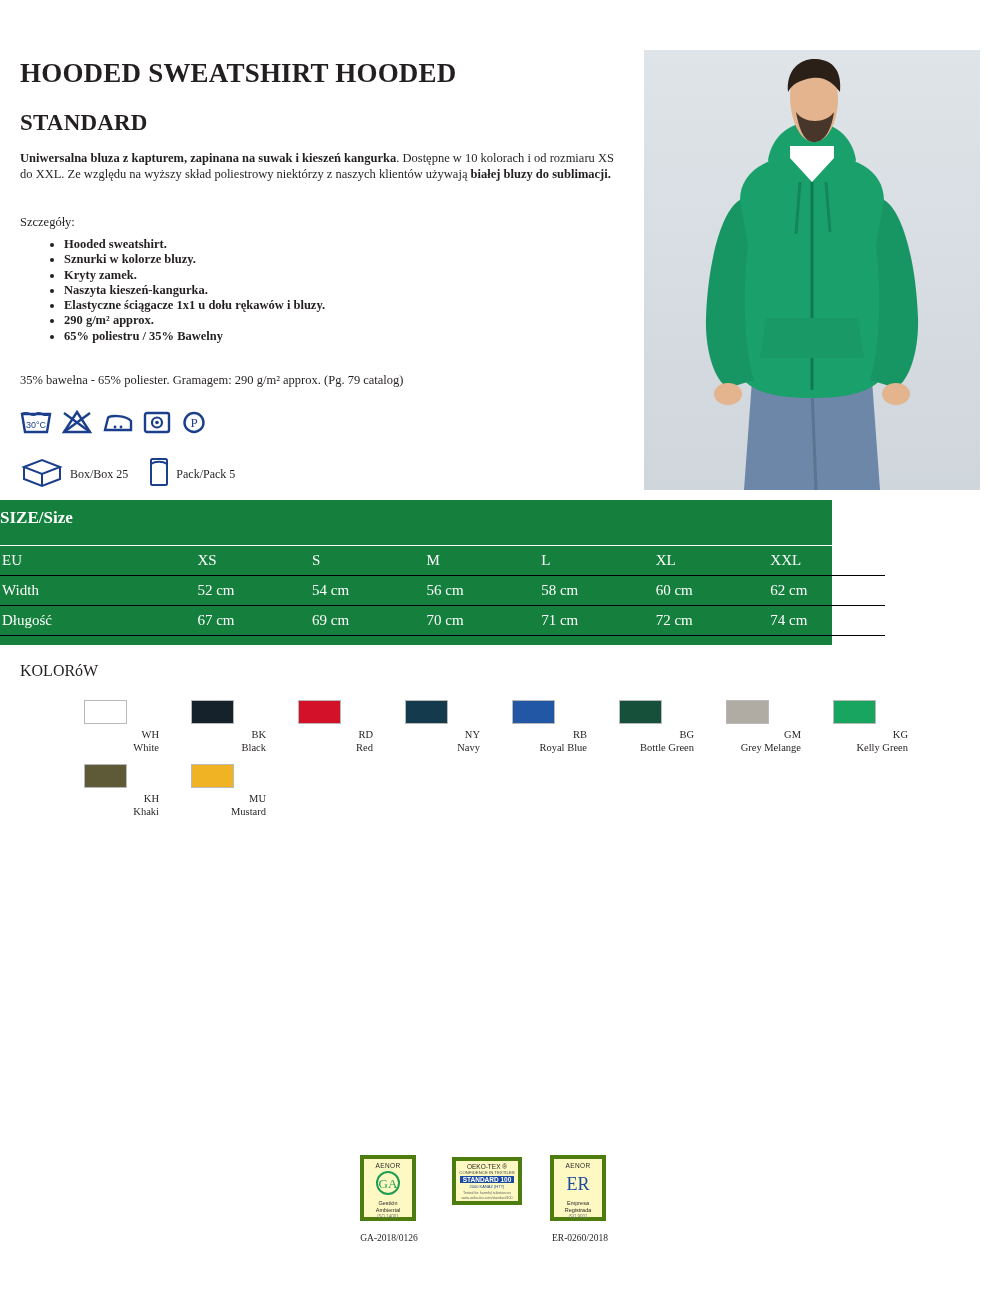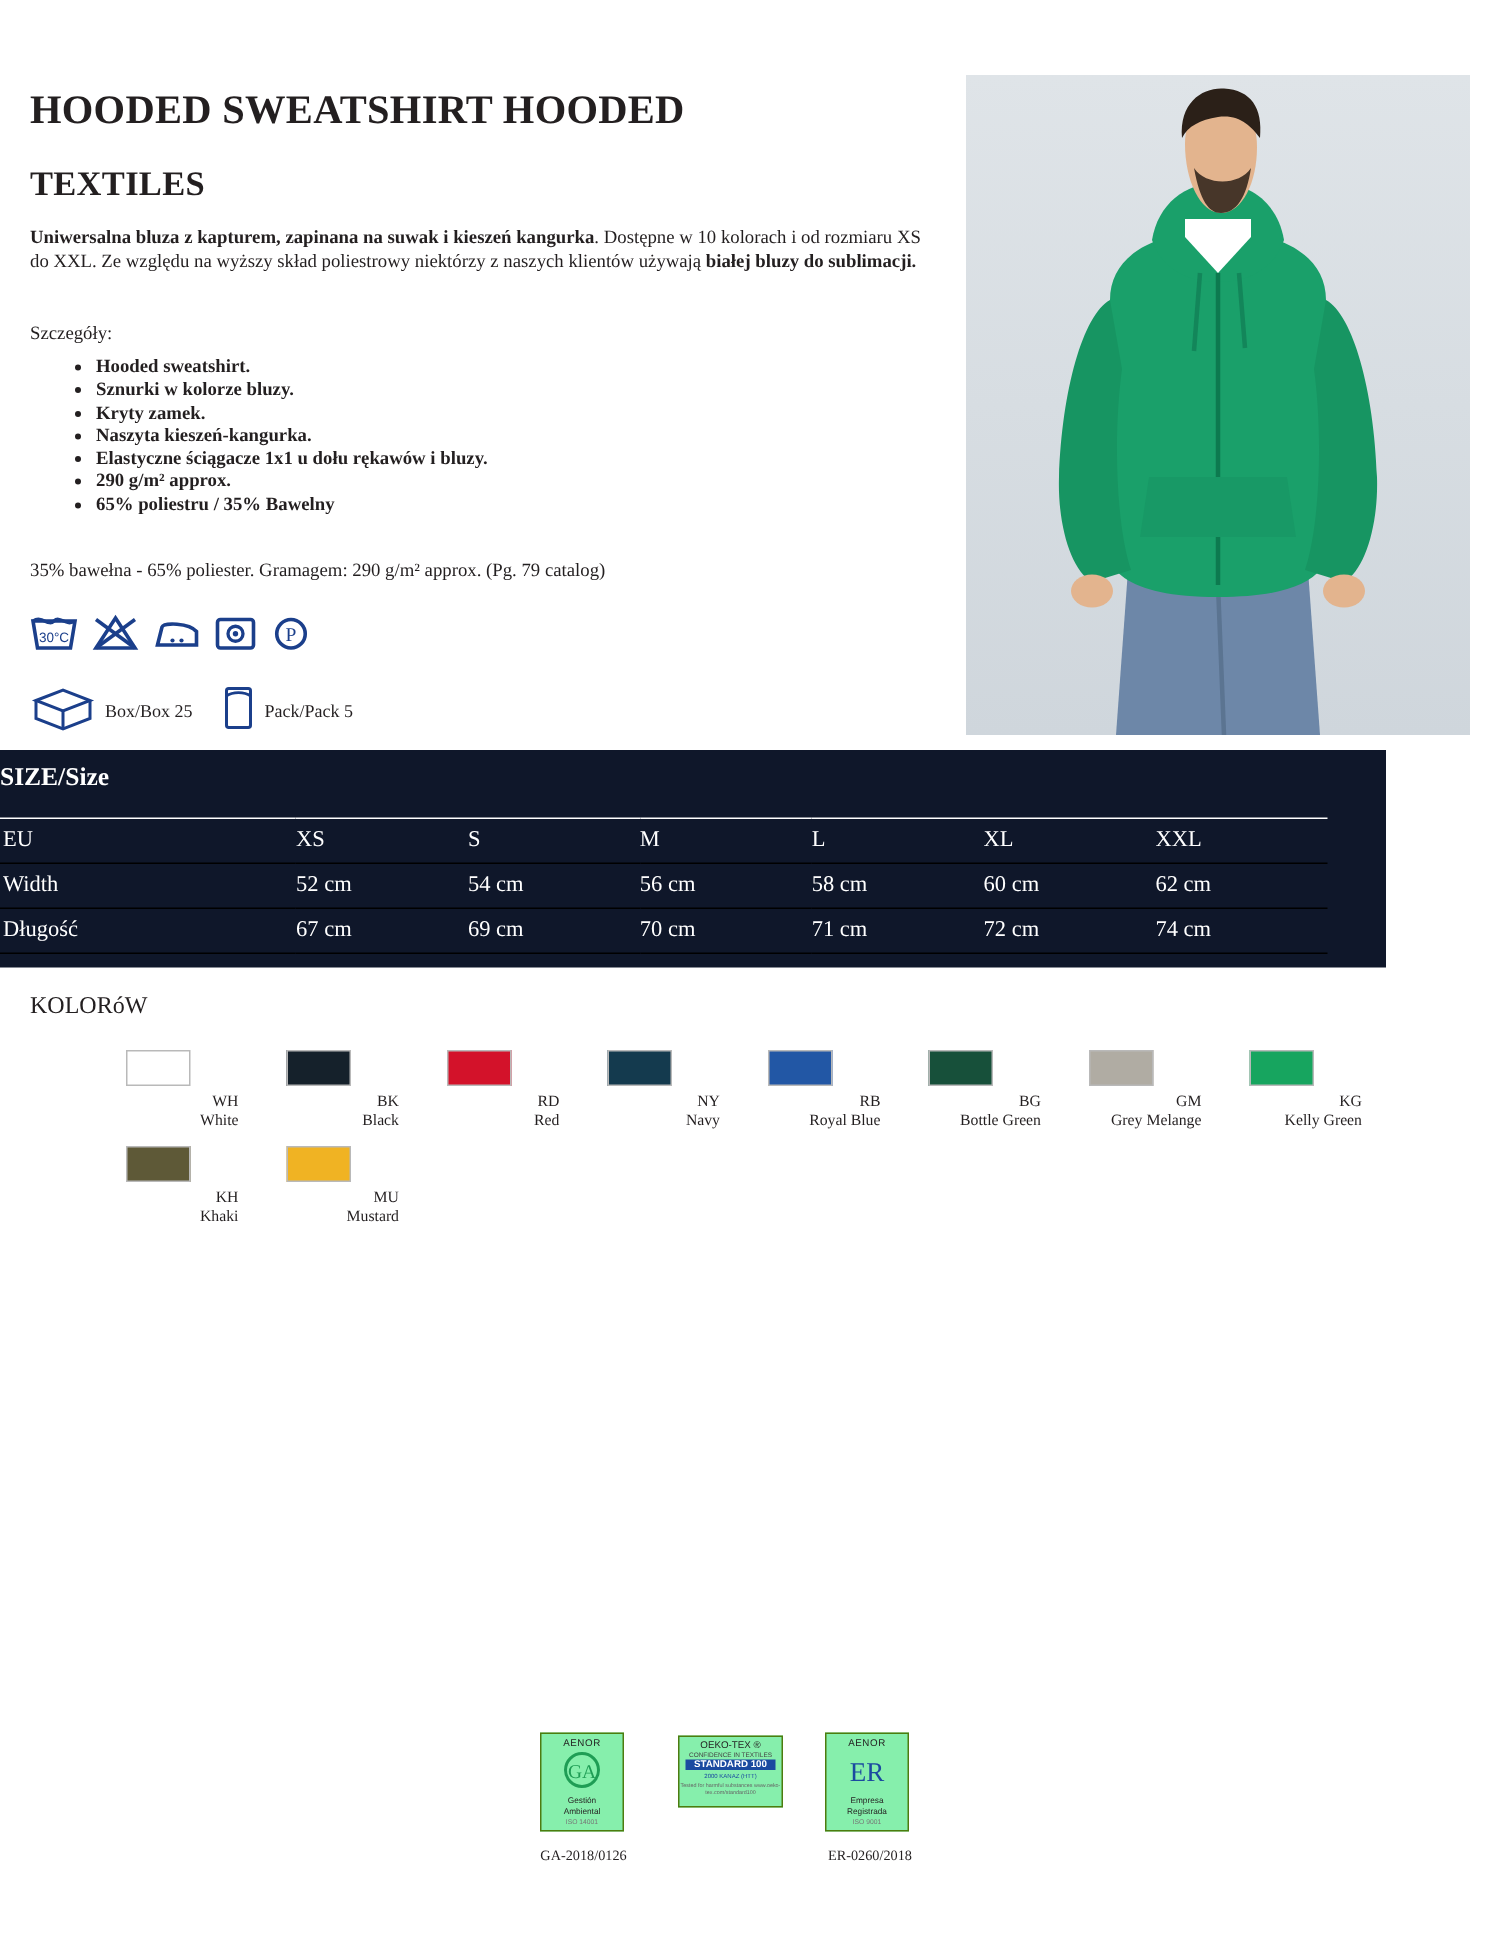--- a/index.html
+++ b/index.html
@@ -102,23 +102,23 @@
     height: 440px;
     overflow: hidden;
     background: #d9dfe4;
   }
 
   
   .size-band {
     position: absolute;
     left: 0;
     top: 500px;
-    width: 924px;
+    width: 832px;
     height: 145px;
-    background: #0f172a;
+    background: #15803d;
   }
   .size-band .size-title {
     position: absolute;
     left: 0px;
     top: 8px;
     font-size: 17px;
     font-weight: bold;
     color: #ffffff;
   }
   .size-table {
@@ -175,22 +175,22 @@
   
   .certs {
     position: absolute;
     left: 360px;
     top: 1155px;
     width: 300px;
     height: 110px;
   }
   .cert-box {
     position: absolute;
-    border: 1px solid #4d7c0f;
-    background: #86efac;
+    border: 4px solid #4d7c0f;
+    background: #fef9c3;
     box-sizing: border-box;
     text-align: center;
   }
   .cert-aenor-1 { left: 0px;  top: 0px; width: 56px; height: 66px; }
   .cert-oeko    { left: 92px; top: 2px; width: 70px; height: 48px; }
   .cert-aenor-2 { left: 190px;top: 0px; width: 56px; height: 66px; }
   .cert-caption {
     position: absolute;
     font-size: 9.5px;
     color: #231f20;
@@ -205,21 +205,21 @@
   .oeko-top  { font-size: 6.5px; font-family: "Liberation Sans", sans-serif; padding-top:2px;}
   .oeko-mid  { font-size: 4.3px; font-family: "Liberation Sans", sans-serif; color:#444; }
   .oeko-bar  { background:#1b4aa0; color:#fff; font-size:6.5px; font-weight:bold; font-family:"Liberation Sans", sans-serif; margin:1px 4px; }
   .oeko-bar2 { font-size:4px; color:#1b4aa0; font-family:"Liberation Sans", sans-serif; }
   .oeko-fine { font-size:3.6px; color:#666; line-height:4.6px; font-family:"Liberation Sans", sans-serif; margin-top:2px;}
 </style>
 </head>
 <body>
 
 <div class="title">HOODED SWEATSHIRT HOODED</div>
-<div class="subtitle">TEXTILES</div>
+<div class="subtitle">STANDARD</div>
 
 <div class="desc">
   <b>Uniwersalna bluza z kapturem, zapinana na suwak i kieszeń kangurka</b><span>. Dostępne w 10 kolorach i od rozmiaru XS do XXL. Ze względu na wyższy skład poliestrowy niektórzy z naszych klientów używają </span><b>białej bluzy do sublimacji.</b>
 </div>
 
 <div class="details-label">Szczegóły:</div>
 
 <ul class="details">
   <li>Hooded sweatshirt.</li>
   <li>Sznurki w kolorze bluzy.</li>

